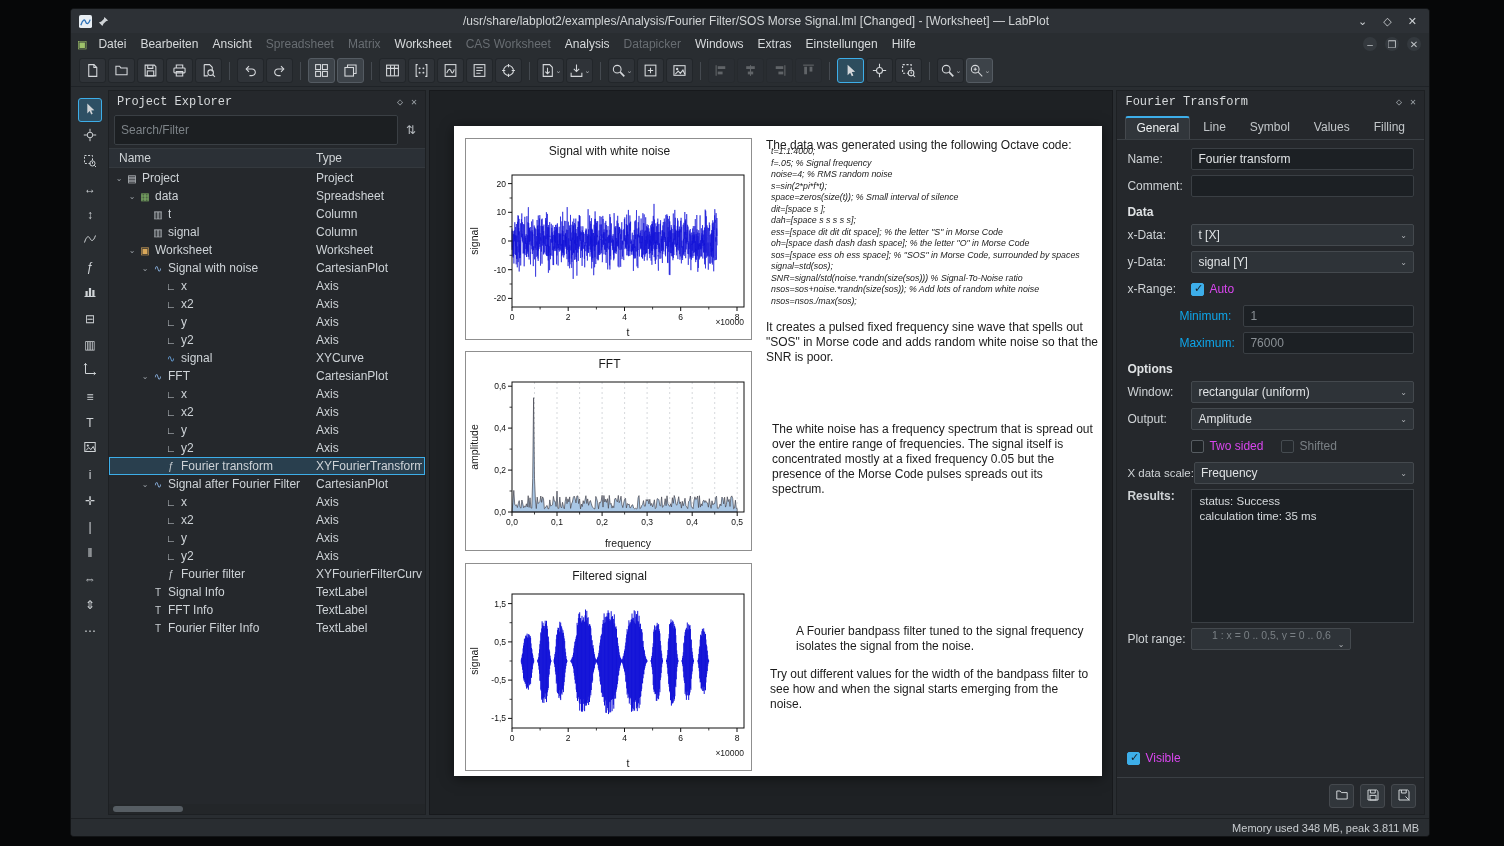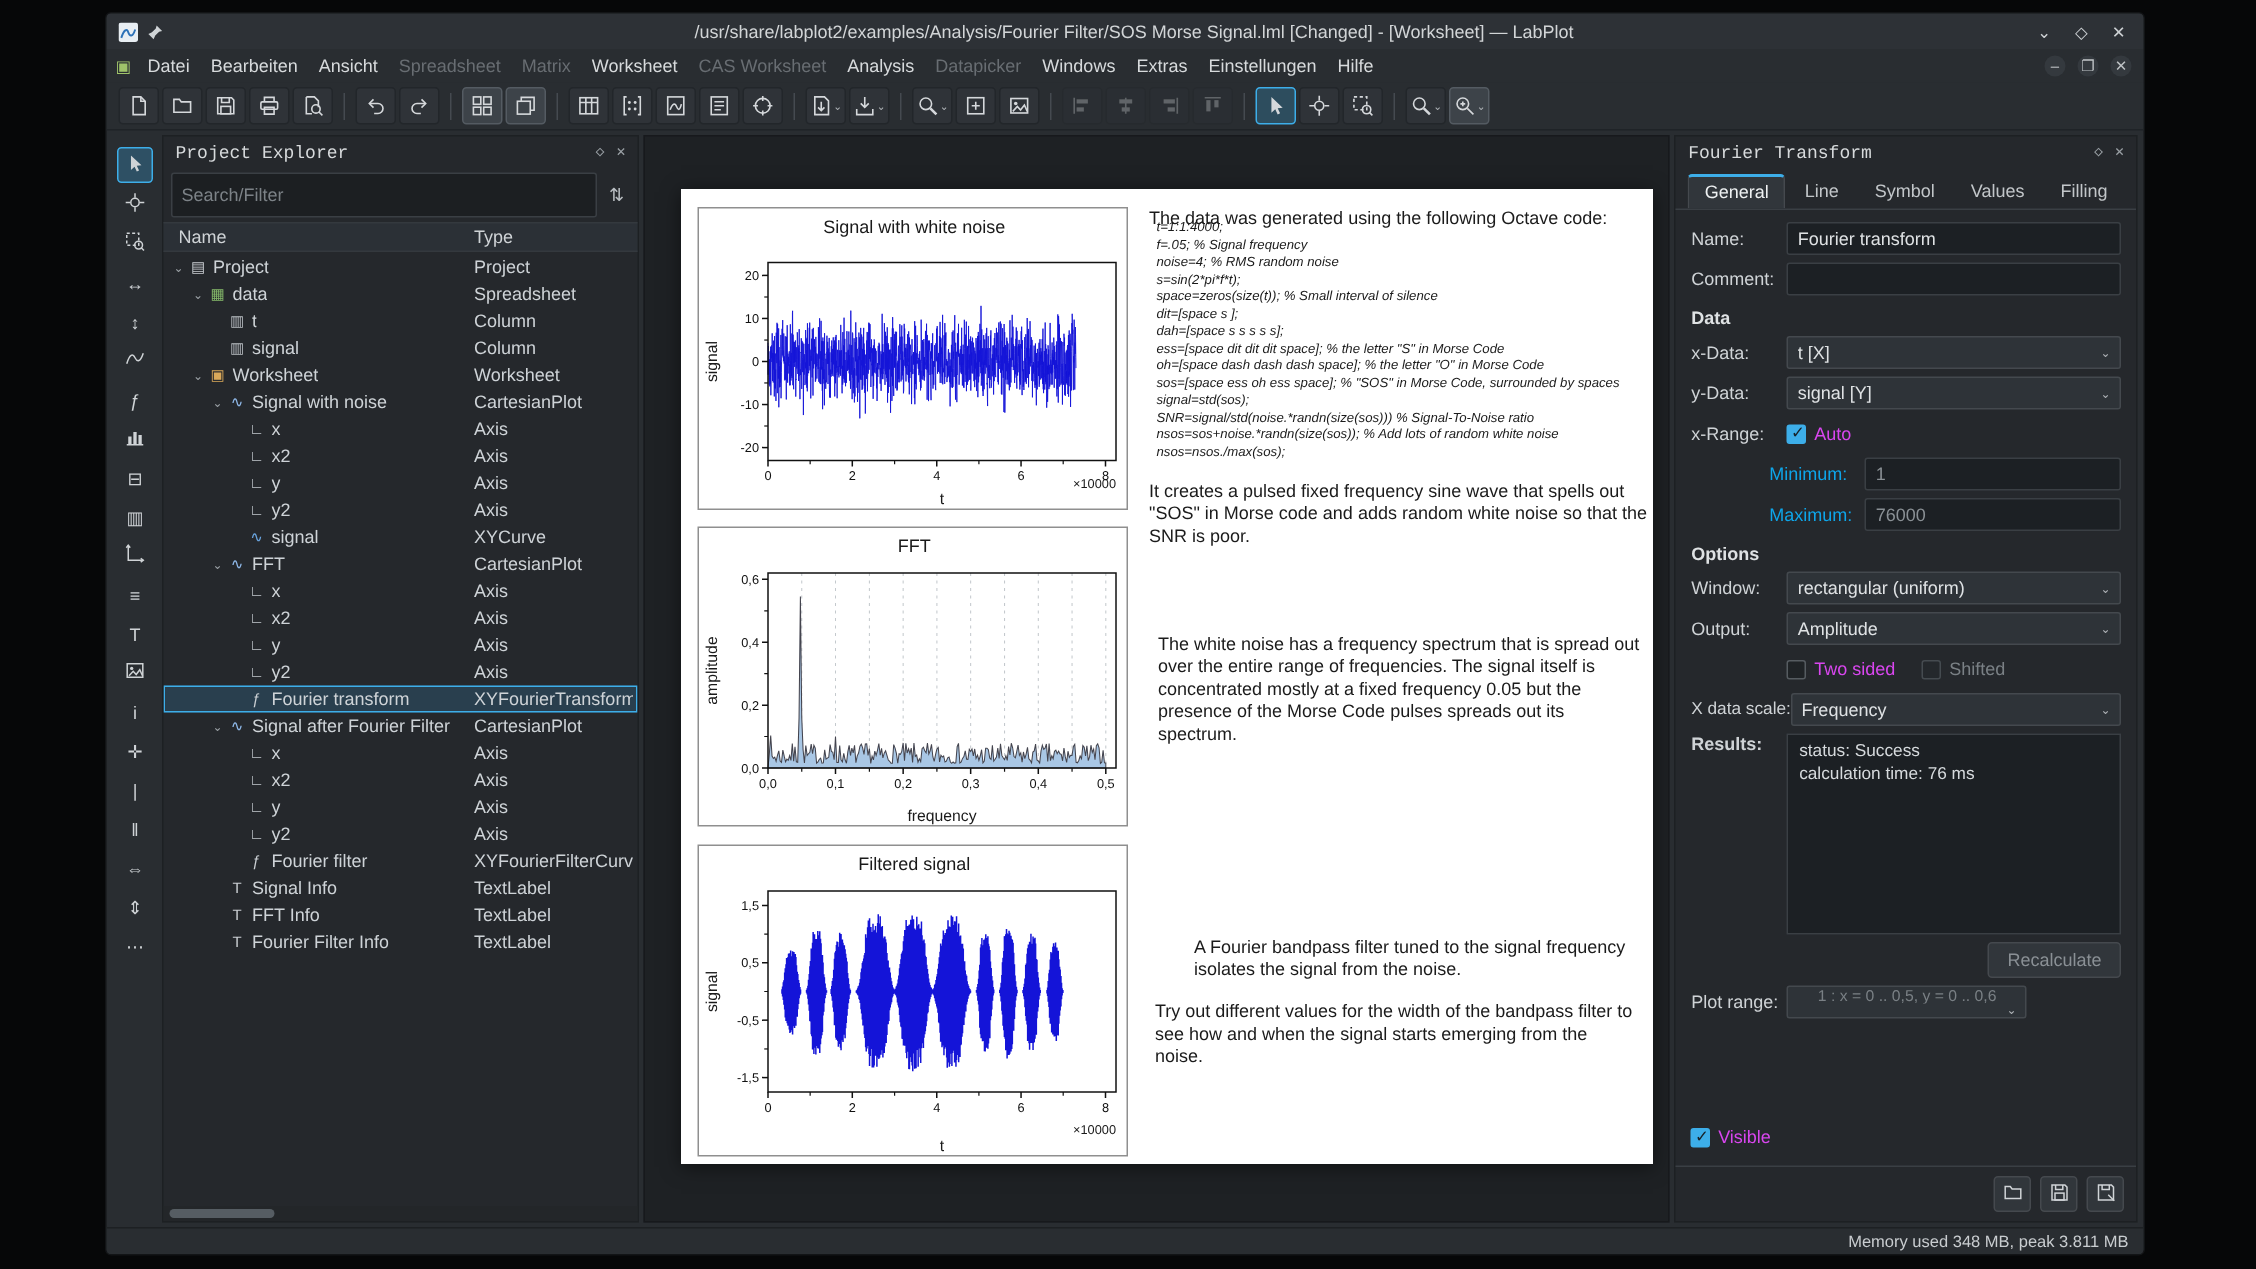--- a/index.html
+++ b/index.html
@@ -932,24 +932,21 @@
         <div class="frow">
           <label style="font-size:11.5px">X data scale:</label>
           <div class="combo">
             <span class="val">Frequency</span>
             <span class="arrow">⌄</span>
           </div>
         </div>
         <div class="frow top">
           <label style="font-weight:bold">Results:</label>
           <div class="results-box">status: Success
-calculation time: 76 ms</div>
-        </div>
-        <div class="frow right">
-          <button class="btn">Recalculate</button>
+calculation time: 35 ms</div>
         </div>
         <div class="frow">
           <label>Plot range:</label>
           <div class="combo disabled" style="flex:0 0 160px;font-size:10.5px">
             <span class="val">1 : x = 0 .. 0,5, y = 0 .. 0,6</span>
             <span class="arrow">⌄</span>
           </div>
         </div>
         <div class="fspacer"></div>
         <div class="frow">

